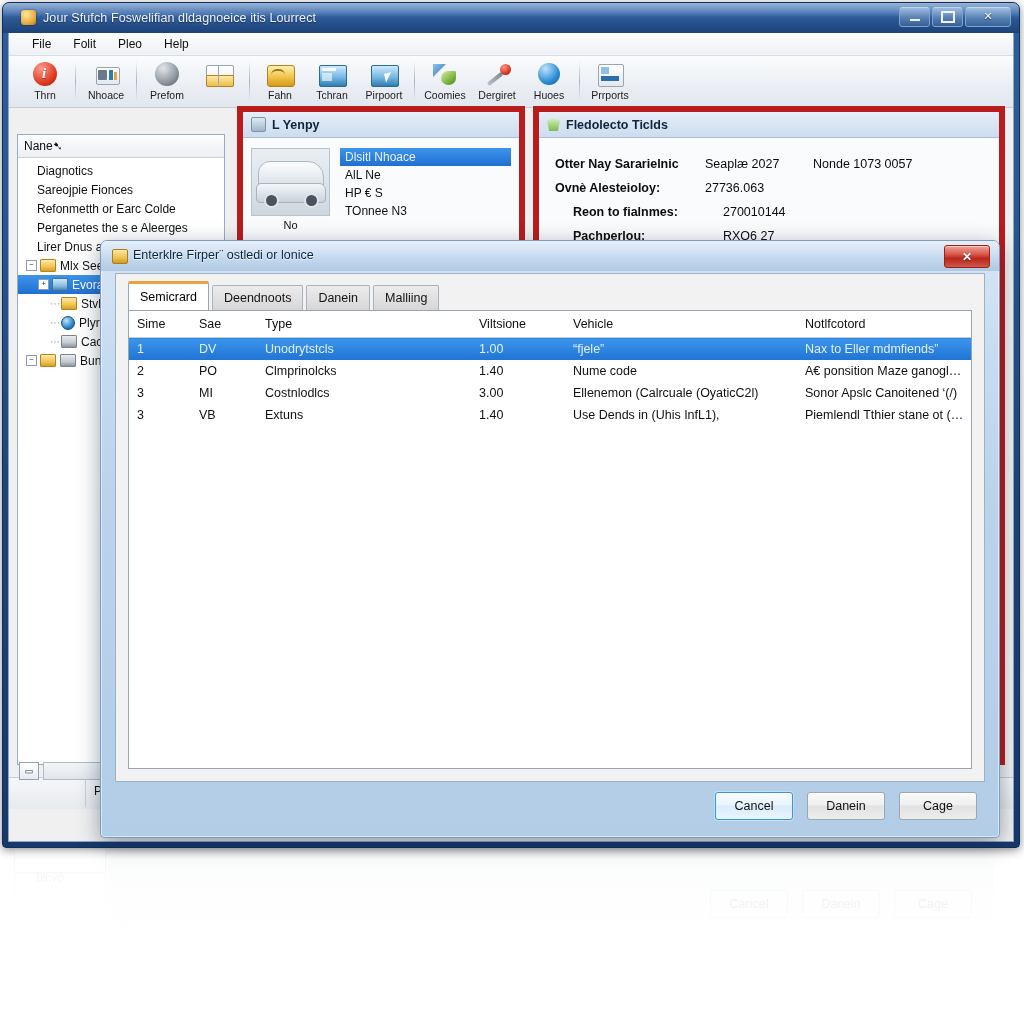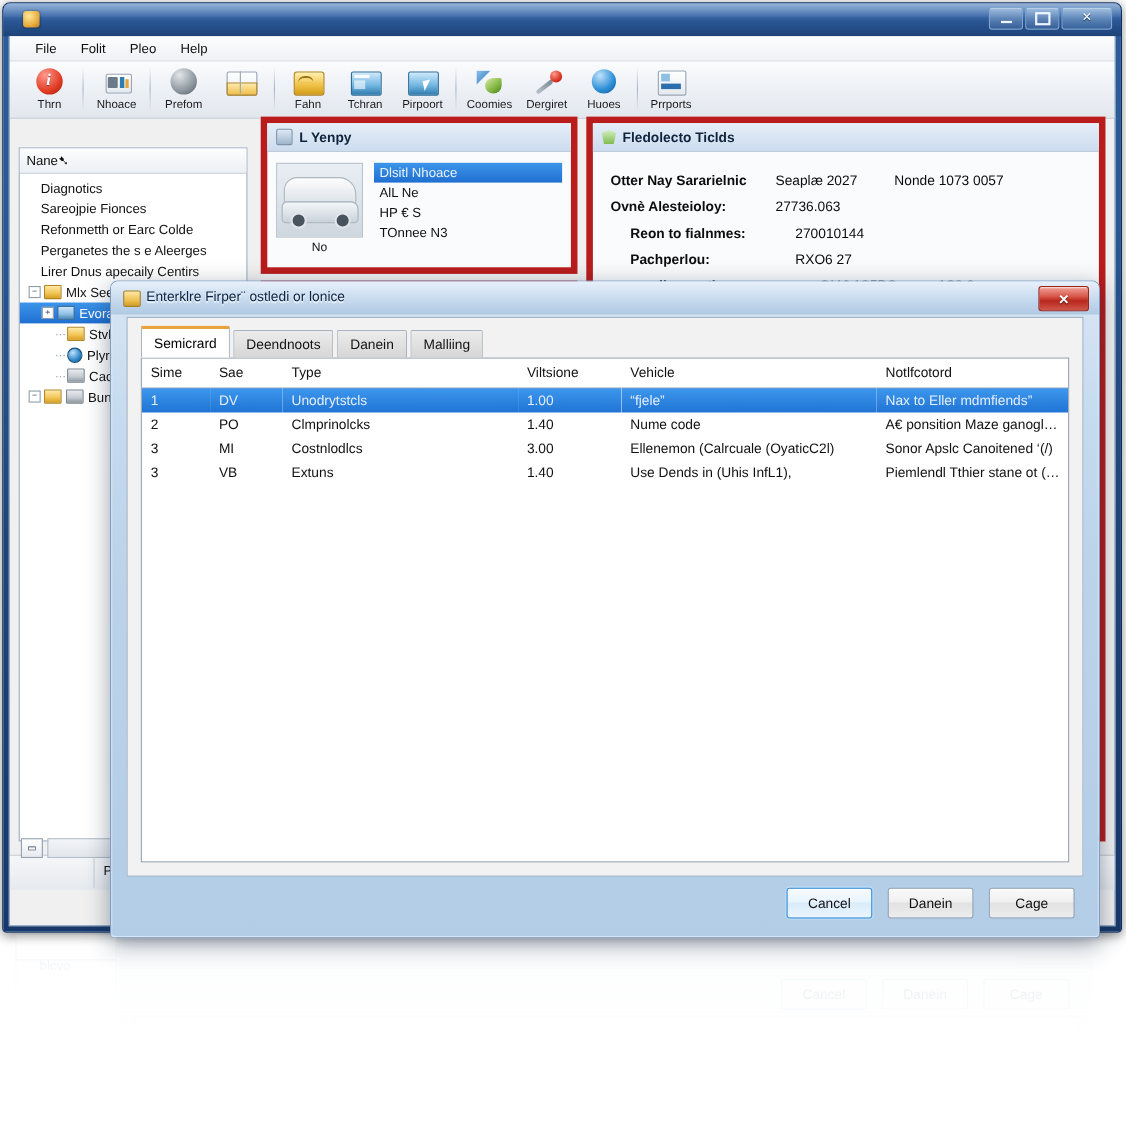--- a/index.html
+++ b/index.html
@@ -181,21 +181,21 @@
     background:linear-gradient(180deg,#f6f7f9,#e6e9ee);border-top:1px solid #c7ced8;
   }
   .sb-left{position:absolute;left:10px;top:-16px;display:flex;align-items:center;gap:4px;}
   .sb-ico{width:18px;height:16px;border:1px solid #94a1b1;background:linear-gradient(180deg,#fff,#e6eaef);display:flex;align-items:center;justify-content:center;font-size:9px;color:#2a3a4d;}
   .sb-field{width:178px;height:16px;border:1px solid #b3bcc7;background:linear-gradient(180deg,#f3f5f8,#e2e6eb);}
   .sb-text{position:absolute;left:85px;top:6px;font-size:12px;color:#111;filter:blur(.3px);}
   .sb-div{position:absolute;left:76px;top:1px;width:1px;height:28px;background:#c9d0da;}
 
   
   .modal{
-    position:absolute;left:100px;top:255px;width:900px;height:598px;
+    position:absolute;left:100px;top:240px;width:900px;height:598px;
     border-radius:7px 7px 4px 4px;
     background:linear-gradient(180deg,#d9e6f4 0%,#c8dcf0 18%,#bcd3ea 42%,#b3cde7 100%);
     border:1px solid #7d9cc0;
     box-shadow:0 6px 22px rgba(10,30,60,.42), 0 0 0 1px rgba(255,255,255,.5) inset;
     box-sizing:border-box;
   }
   .m-title{
     position:absolute;left:0;top:0;width:100%;height:30px;border-radius:6px 6px 0 0;
     background:linear-gradient(180deg,#e7f0fa 0%,#cfe0f2 40%,#bed4ea 70%,#b0c9e3 100%);
     overflow:hidden;
@@ -290,20 +290,21 @@
 </head>
 <body>
 
 <div id="root">
 
   <div class="main-window">
 
     <div class="titlebar">
       <div class="glow"></div>
       <div class="title-icon"></div>
+      <div class="title-text">Jour Sfufch Foswelifian dldagnoeice itis Lourrect</div>
       <div class="win-btns">
         <div class="win-btn">
             <div class="bar"></div>
           </div>
         <div class="win-btn">
             <div class="sq"></div>
           </div>
         <div class="win-btn close">
             <span>✕</span>
           </div>

